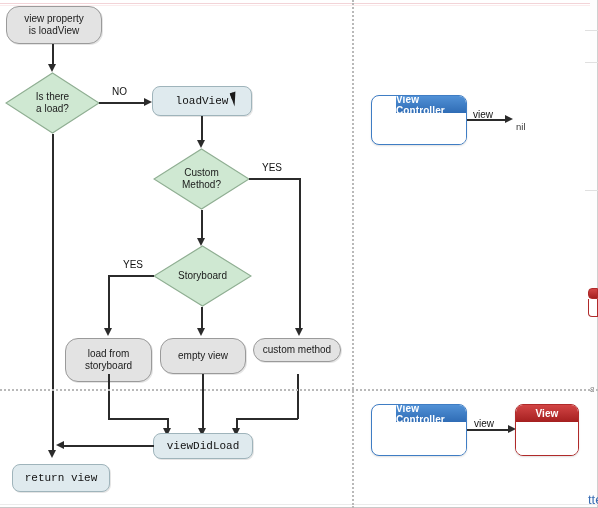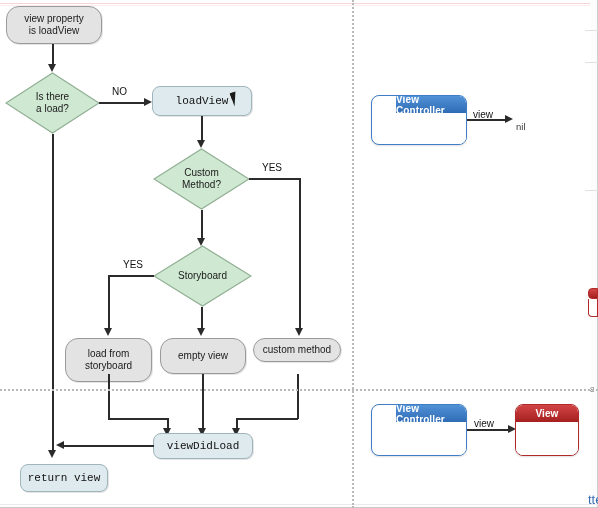--- a/index.html
+++ b/index.html
@@ -350,21 +350,21 @@
 
   <div class="node node-mono" style="left:153px; top:433px; width:100px; height:26px;">
     <span>viewDidLoad</span>
   </div>
 
   <div class="conn conn-h" style="left:62px; top:445px; width:92px;"></div>
   <div class="arrow arrow-left" style="left:56px; top:441px;"></div>
 
   <div class="arrow arrow-down" style="left:48px; top:450px;"></div>
 
-  <div class="node node-mono" style="left:20px; top:464px; width:88px; height:28px;">
+  <div class="node node-mono" style="left:12px; top:464px; width:98px; height:28px;">
     <span>return view</span>
   </div>
 
   <div class="objbox vc" style="left:371px; top:95px; width:96px; height:50px;">
     <div class="objbox-title">View Controller</div>
     <div class="objbox-body" style="height:31px;"></div>
   </div>
   <div class="conn conn-h" style="left:467px; top:119px; width:41px;"></div>
   <div class="arrow arrow-right" style="left:505px; top:115px;"></div>
   <div class="rel-label" style="left:473px; top:109px;">view</div>

